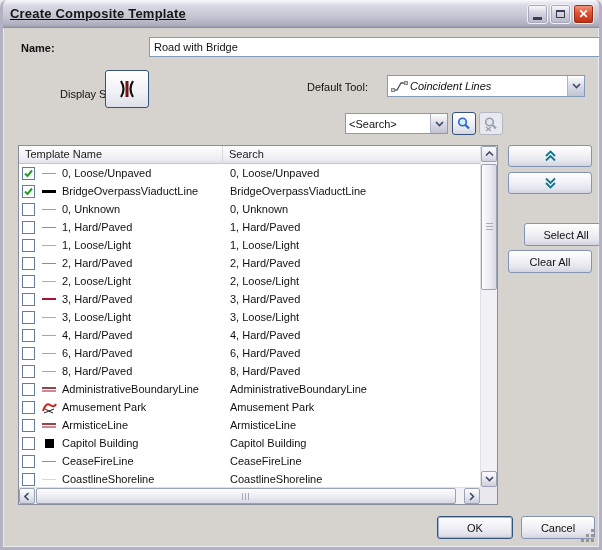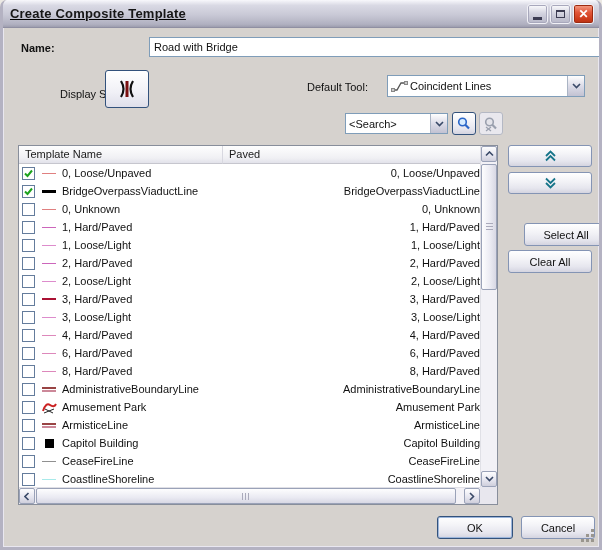--- a/index.html
+++ b/index.html
@@ -72,21 +72,21 @@
     background:#fff; border:1px solid #888e9b;
   }
   .list-header{ position:absolute; top:0; left:0; right:0; height:18px; display:flex; }
   .hdr-sec{
     height:18px; background:linear-gradient(180deg,#fefefe,#f0f0f4 70%,#e2e2ea);
     border-right:1px solid #d8d8e0; border-bottom:1px solid #c6c6ce;
     font-size:11px; color:#1a1a1a; padding:2px 0 0 6px;
   }
   .hdr-name{ width:204px; }
   .hdr-class{ flex:1; }
-  .rows{ position:absolute; top:18px; left:0; right:17px; bottom:17px; overflow:hidden;text-align:right; }
+  .rows{ position:absolute; top:18px; left:0; right:17px; bottom:17px; overflow:hidden; }
   .row{ height:18px; display:flex; align-items:center; font-size:11px; color:#111; }
   .cell-name{ width:204px; display:flex; align-items:center; height:18px; }
   .cell-class{ flex:1; padding-left:7px; }
   .cb{
     width:13px; height:13px; margin-left:3px; background:#fff;
     border:1px solid #647c9c; display:inline-flex; align-items:center; justify-content:center; flex:none;
   }
   .sym{ width:16px; margin:0 5px 0 6px; display:inline-flex; flex-direction:column; justify-content:center; align-items:center; flex:none; }
   
   .vscroll{ position:absolute; top:0; right:0; width:17px; bottom:17px; background:#f2f1f6; border-left:1px solid #e0e0e6; }
@@ -140,21 +140,21 @@
     <span class="lbl" style="left:15px; top:60px;margin-left:42px;">Display Symbol:</span>
     <div class="xpbtn navy symbol-btn">
       <svg width="22" height="22" viewBox="0 0 22 22">
         <line x1="11" y1="3" x2="11" y2="19" stroke="#7b1010" stroke-width="3"></line>
         <path d="M5 3 Q10 11 5 19" fill="none" stroke="#111" stroke-width="2.2"></path>
         <path d="M17 3 Q12 11 17 19" fill="none" stroke="#111" stroke-width="2.2"></path>
       </svg>
     </div>
 
     <span class="lbl" style="left:304px; top:53px;">Default Tool:</span>
-    <div class="combo" style="left:384px; top:47px; width:198px; height:22px;">
+    <div class="combo" style="left:384px; top:47px; width:198px; height:22px;font-style:italic;">
       <span class="combo-text">
         <svg width="17" height="15" viewBox="0 0 17 15">
           <polyline points="2,11 6,11 10,4 15,4" fill="none" stroke="#555" stroke-width="1.3"></polyline>
           <rect x="0.5" y="9.5" width="3" height="3" fill="#ccc" stroke="#888"></rect>
           <rect x="13.5" y="2.5" width="3" height="3" fill="#ccc" stroke="#888"></rect>
         </svg>
         <span>Coincident Lines</span>
       </span>
       <span class="arrow-btn">
         <svg width="9" height="6" viewBox="0 0 9 6">
@@ -182,21 +182,21 @@
         <circle cx="6.5" cy="6" r="3.8" fill="#e4e4ea" stroke="#9aa0ae" stroke-width="1.6"></circle>
         <line x1="9.3" y1="8.8" x2="13" y2="12.5" stroke="#9aa0ae" stroke-width="2.2"></line>
         <line x1="3" y1="11" x2="8" y2="15" stroke="#9aa0ae" stroke-width="1.2"></line>
         <line x1="8" y1="11" x2="3" y2="15" stroke="#9aa0ae" stroke-width="1.2"></line>
       </svg>
     </div>
 
     <div class="list">
       <div class="list-header">
         <div class="hdr-sec hdr-name">Template Name</div>
-        <div class="hdr-sec hdr-class">Paved</div>
+        <div class="hdr-sec hdr-class">Search</div>
       </div>
       <div class="rows" id="rows">
           <div class="row">
             <span class="cell-name">
               <span class="cb">
                 <svg width="11" height="11" viewBox="0 0 11 11">
                   <path d="M2 5.5 L4.5 8 L9 2.5" fill="none" stroke="#1ea31e" stroke-width="2"></path>
                 </svg>
               </span>
               <span class="sym">

